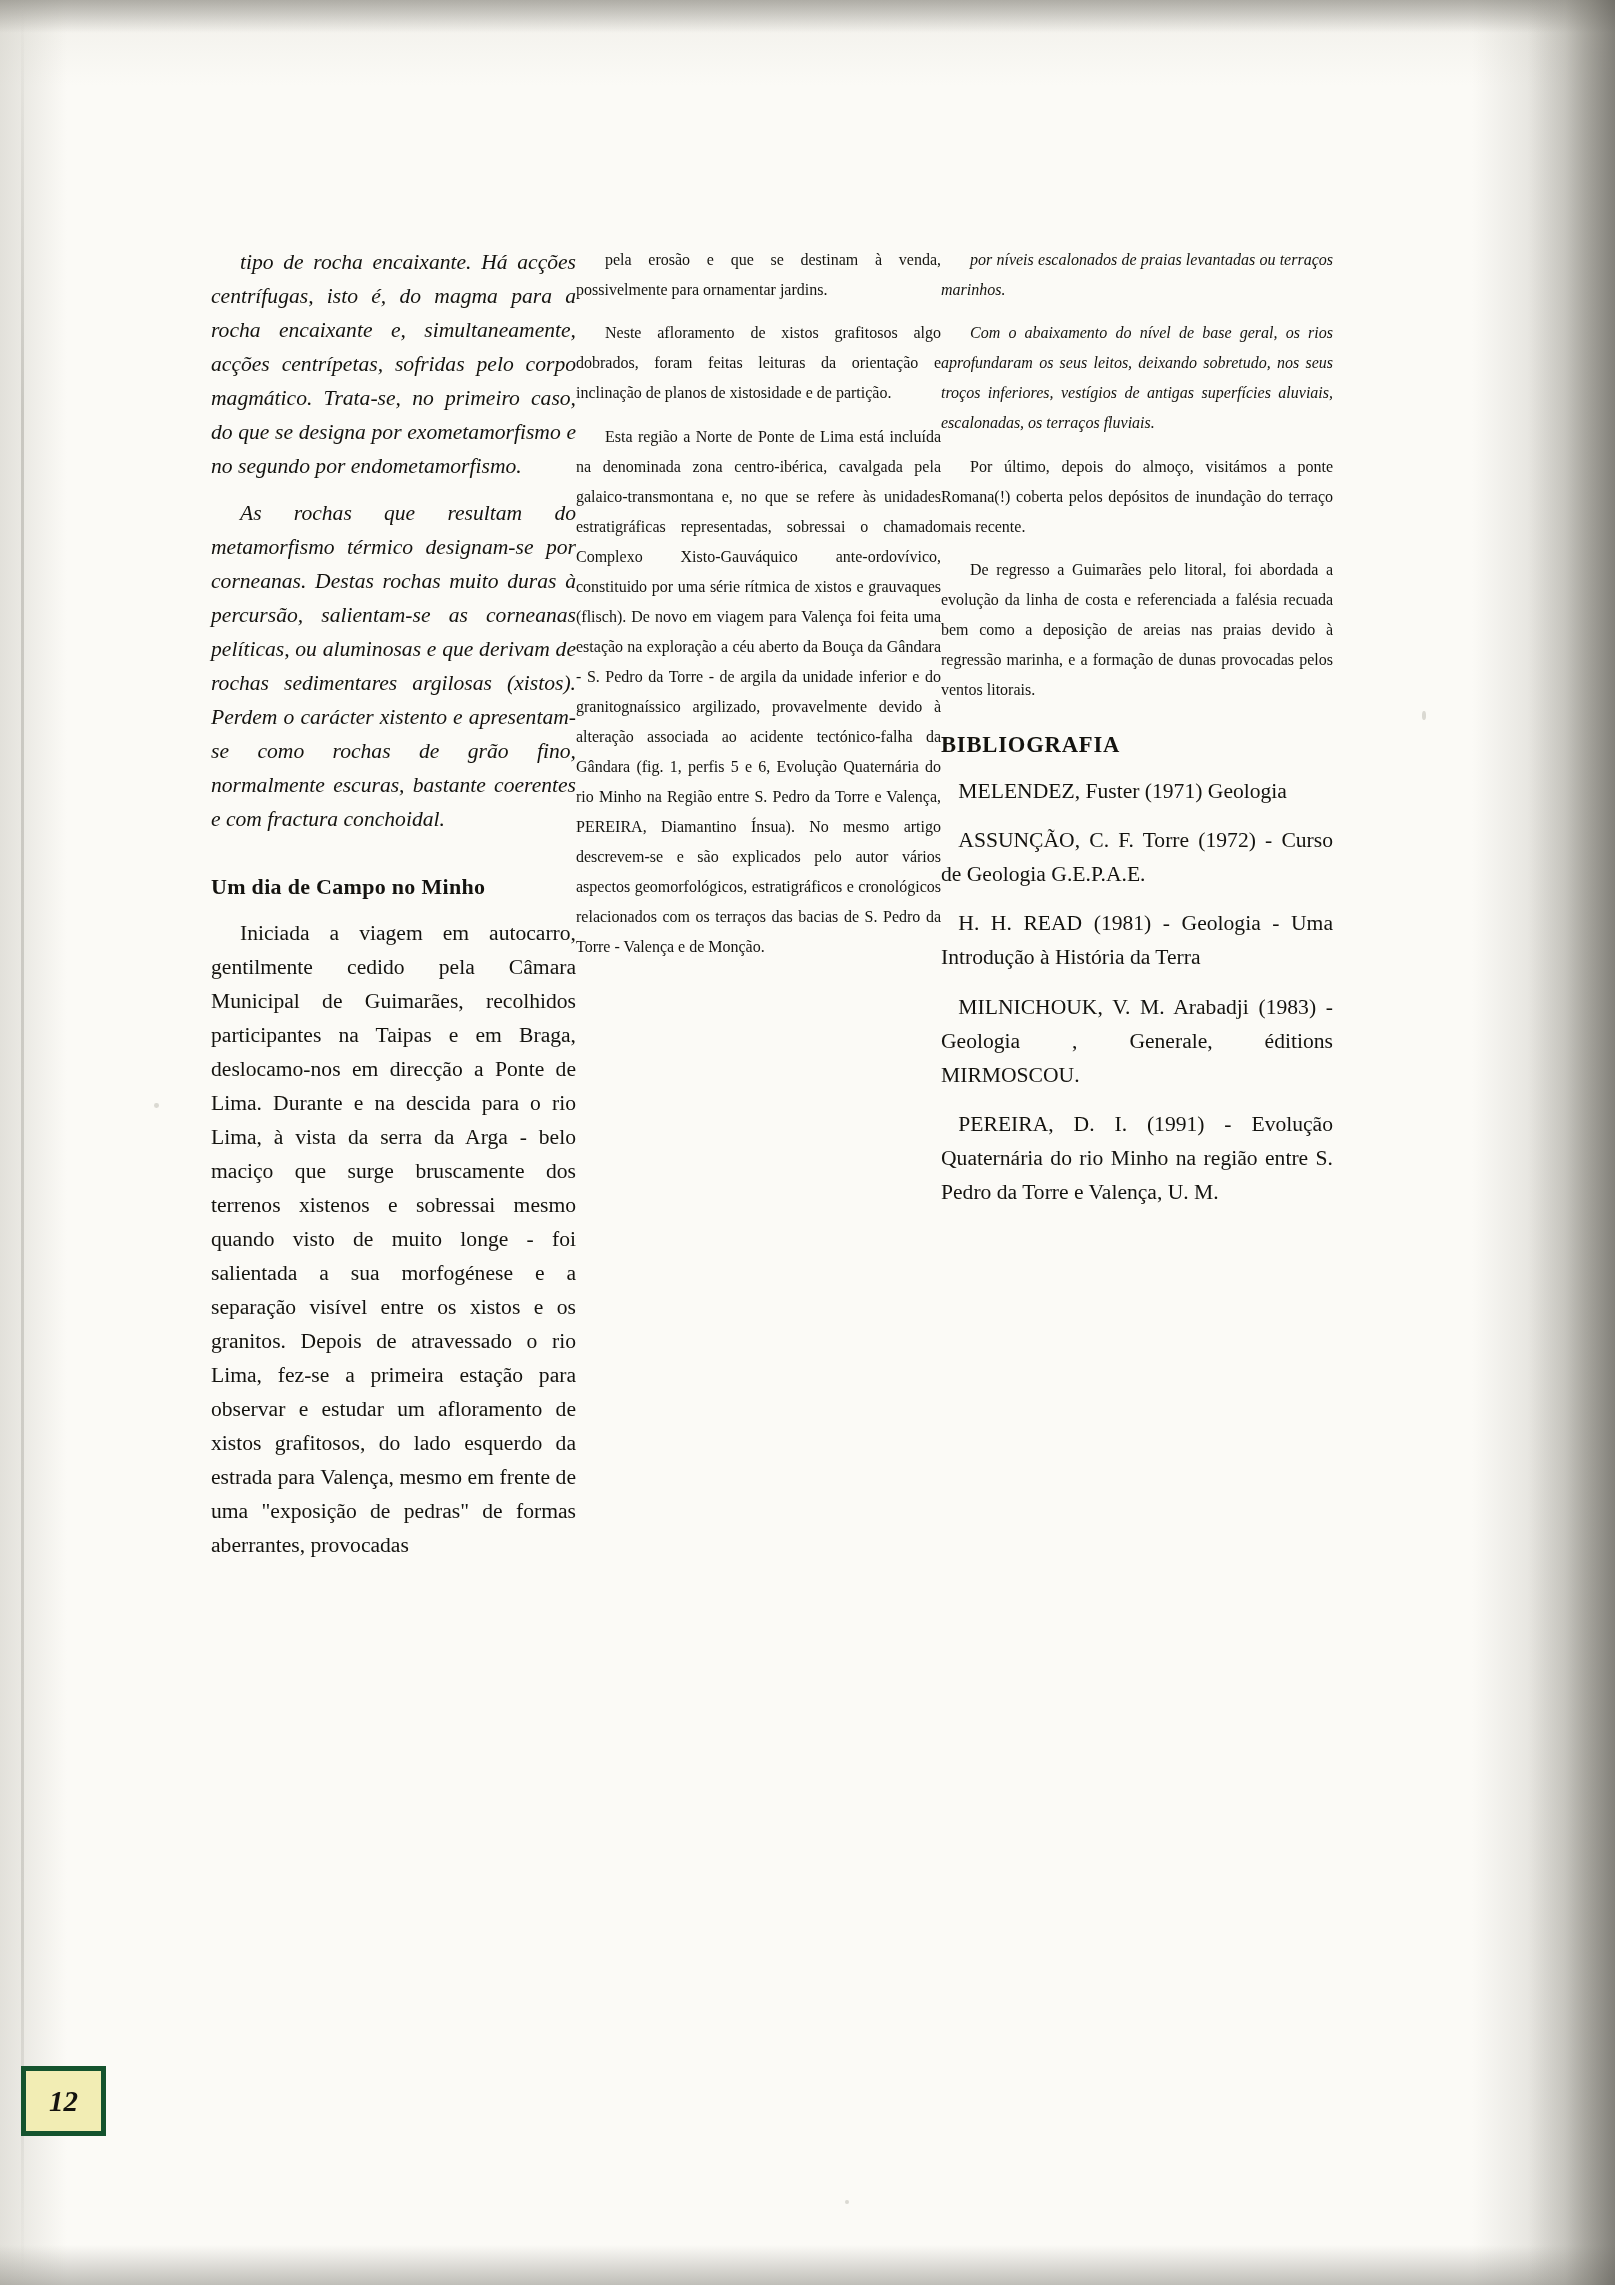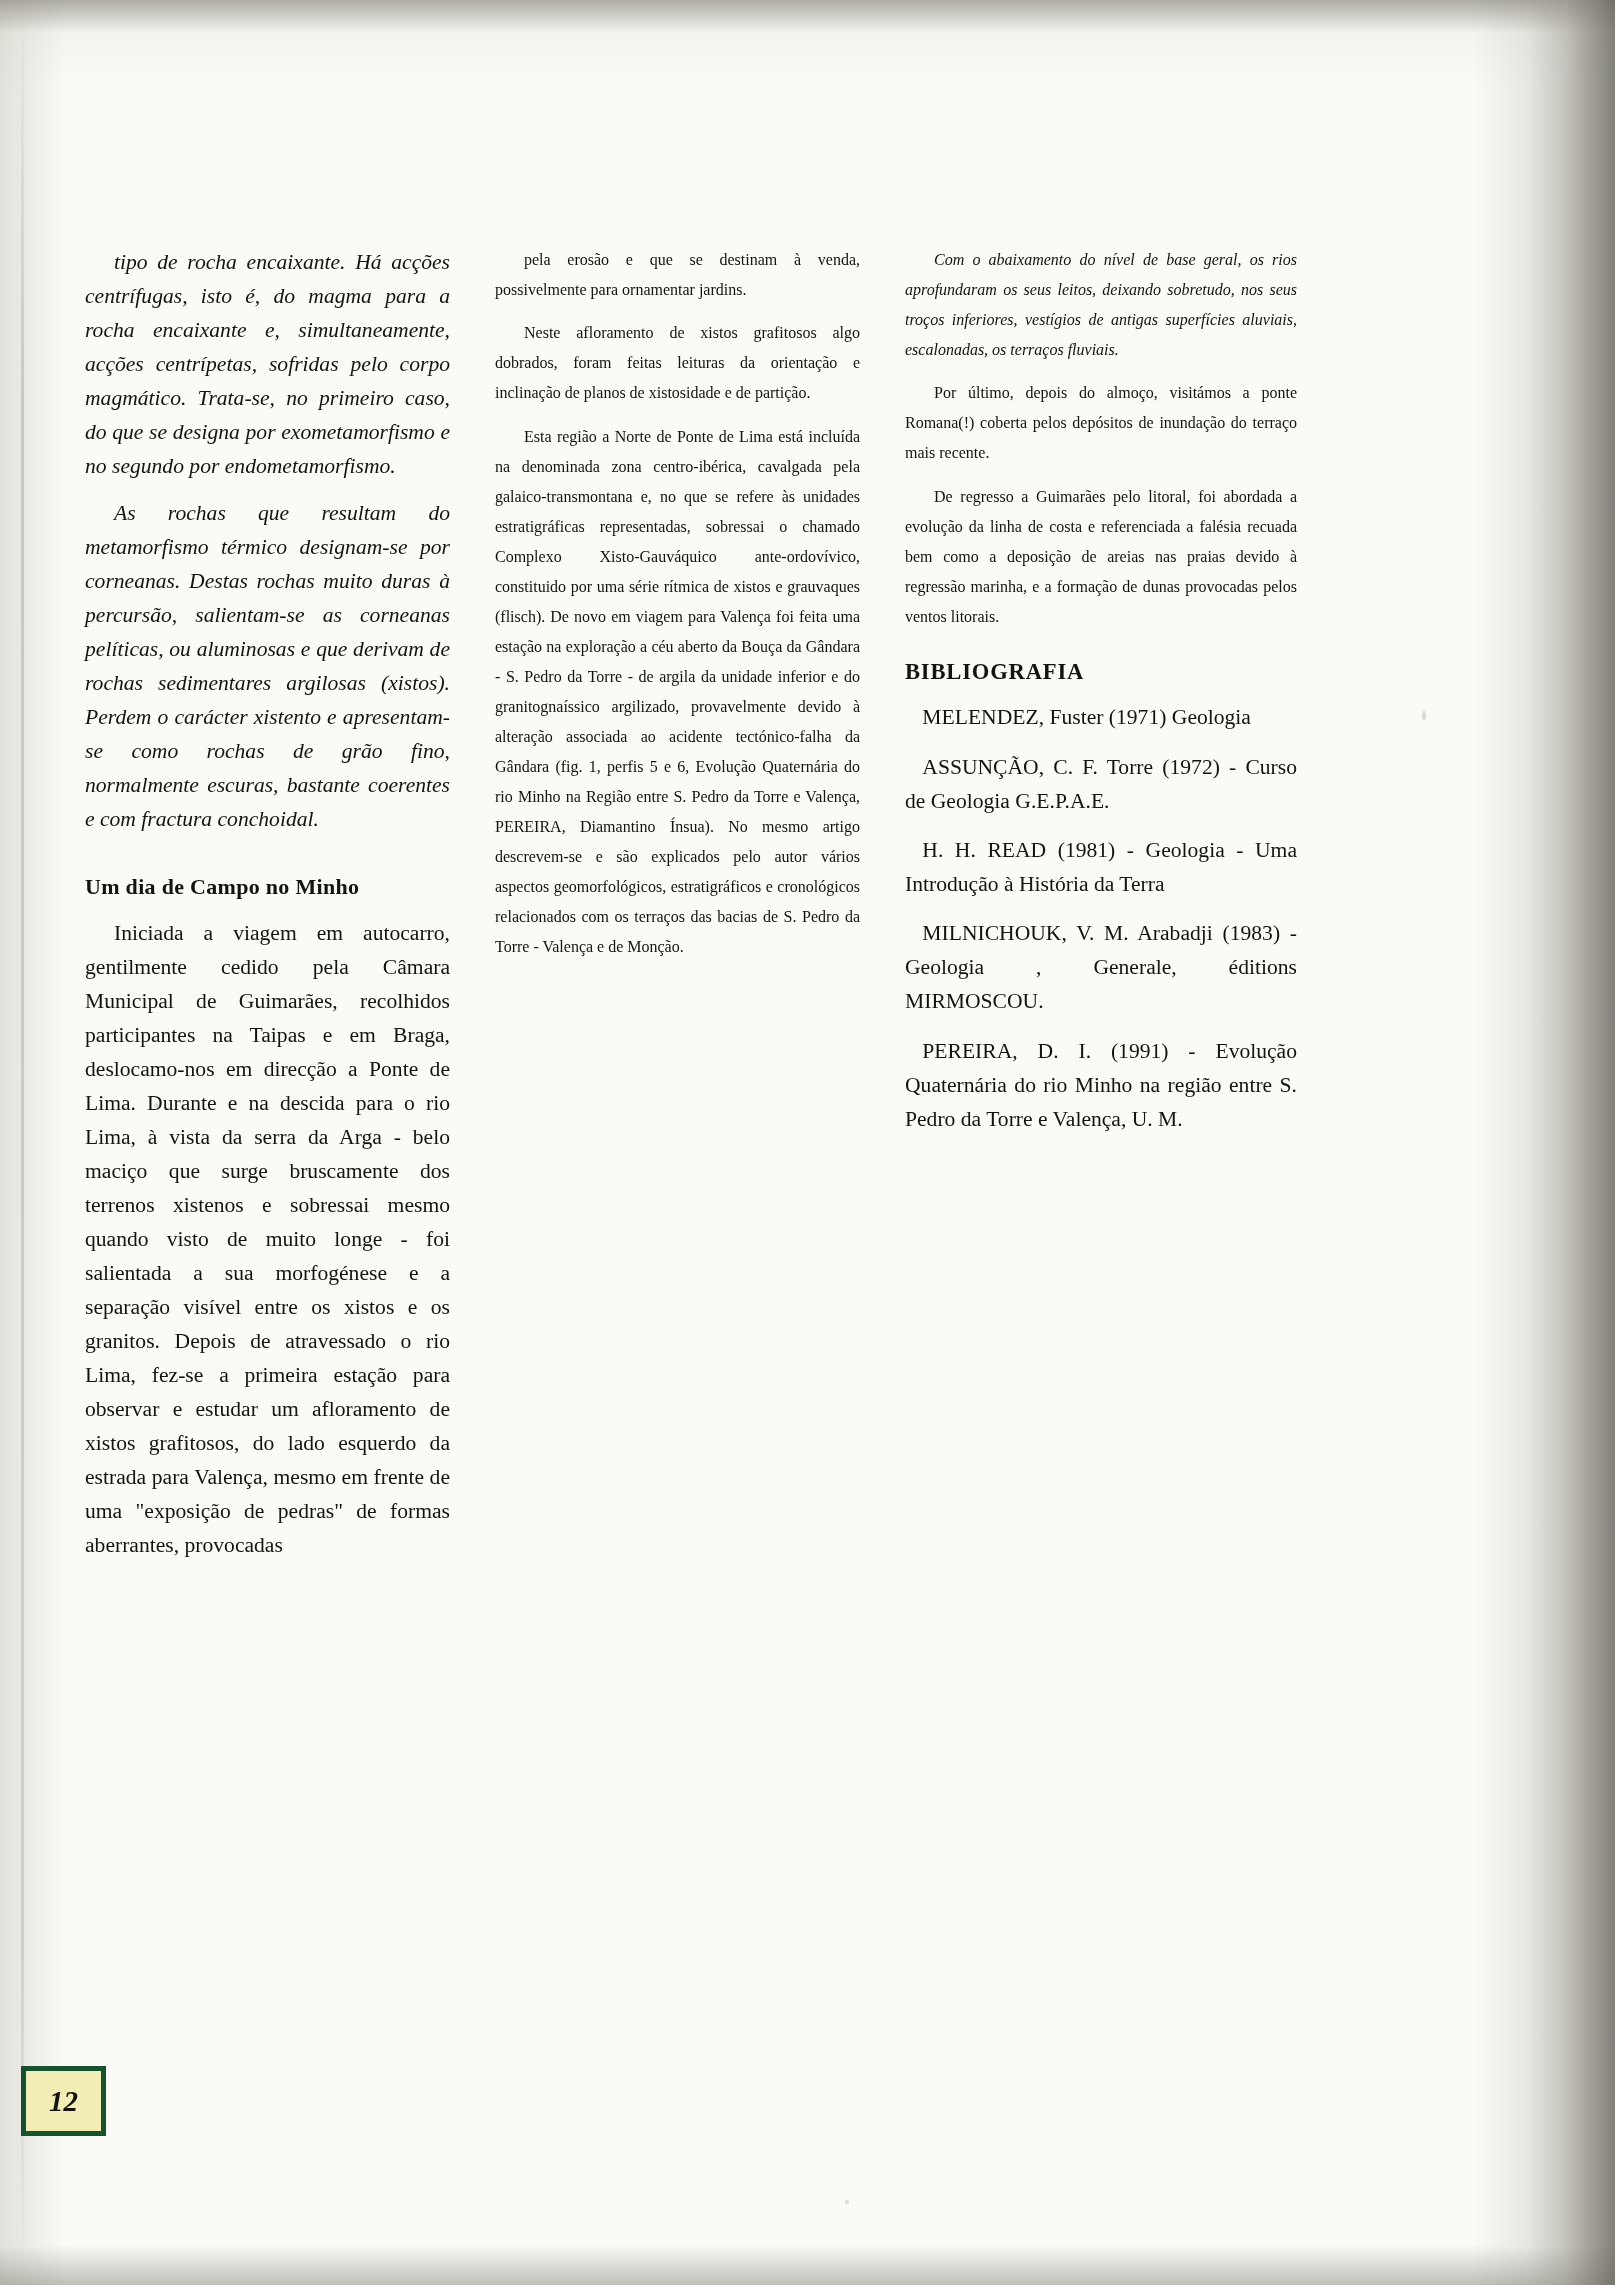--- a/index.html
+++ b/index.html
@@ -51,21 +51,21 @@
     background: linear-gradient(180deg, rgba(160,158,150,.0), rgba(160,158,150,.45) 18%, rgba(160,158,150,.35) 85%, rgba(160,158,150,0));
     pointer-events: none;
   }
 
   .columns {
     position: absolute;
     top: 245px;
     left: 85px;
     width: 1374px;
     display: flex;
-    gap: 45px;
+    justify-content: center;
   }
   .col { width: 365px; }
   .col-2 { width: 365px; }
   .col-3 { width: 392px; }
 
   p {
     margin: 0 0 13.4px 0;
     text-indent: 29px;
     font-size: 16px;
     line-height: 30px;
@@ -156,20 +156,21 @@
       <p style="font-style:normal;">Iniciada a viagem em autocarro, gentilmente cedido pela Câmara Municipal de Guimarães, recolhidos participantes na Taipas e em Braga, deslocamo-nos em direcção a Ponte de Lima. Durante e na descida para o rio Lima, à vista da serra da Arga - belo maciço que surge bruscamente dos terrenos xistenos e sobressai mesmo quando visto de muito longe - foi salientada a sua morfogénese e a separação visível entre os xistos e os granitos. Depois de atravessado o rio Lima, fez-se a primeira estação para observar e estudar um afloramento de xistos grafitosos, do lado esquerdo da estrada para Valença, mesmo em frente de uma "exposição de pedras" de formas aberrantes, provocadas</p>
     </div>
 
     <div class="col col-2">
       <p>pela erosão e que se destinam à venda, possivelmente para ornamentar jardins.</p>
       <p>Neste afloramento de xistos grafitosos algo dobrados, foram feitas leituras da orientação e inclinação de planos de xistosidade e de partição.</p>
       <p>Esta região a Norte de Ponte de Lima está incluída na denominada zona centro-ibérica, cavalgada pela galaico-transmontana e, no que se refere às unidades estratigráficas representadas, sobressai o chamado Complexo Xisto-Gauváquico ante-ordovívico, constituido por uma série rítmica de xistos e grauvaques (flisch). De novo em viagem para Valença foi feita uma estação na exploração a céu aberto da Bouça da Gândara - S. Pedro da Torre - de argila da unidade inferior e do granitognaíssico argilizado, provavelmente devido à alteração associada ao acidente tectónico-falha da Gândara (fig. 1, perfis 5 e 6, Evolução Quaternária do rio Minho na Região entre S. Pedro da Torre e Valença, PEREIRA, Diamantino Ínsua). No mesmo artigo descrevem-se e são explicados pelo autor vários aspectos geomorfológicos, estratigráficos e cronológicos relacionados com os terraços das bacias de S. Pedro da Torre - Valença e de Monção.</p>
     </div>
 
     <div class="col col-3">
+      <p class="ital">por níveis escalonados de praias levantadas ou terraços marinhos.</p>
       <p class="ital">Com o abaixamento do nível de base geral, os rios aprofundaram os seus leitos, deixando sobretudo, nos seus troços inferiores, vestígios de antigas superfícies aluviais, escalonadas, os terraços fluviais.</p>
       <p>Por último, depois do almoço, visitámos a ponte Romana(!) coberta pelos depósitos de inundação do terraço mais recente.</p>
       <p>De regresso a Guimarães pelo litoral, foi abordada a evolução da linha de costa e referenciada a falésia recuada bem como a deposição de areias nas praias devido à regressão marinha, e a formação de dunas provocadas pelos ventos litorais.</p>
 
       <h2 class="biblio">BIBLIOGRAFIA</h2>
       <p class="ref">MELENDEZ, Fuster (1971) Geologia</p>
       <p class="ref">ASSUNÇÃO, C. F. Torre (1972) - Curso de Geologia G.E.P.A.E.</p>
       <p class="ref">H. H. READ (1981) - Geologia - Uma Introdução à História da Terra</p>
       <p class="ref">MILNICHOUK, V. M. Arabadji (1983) - Geologia , Generale, éditions MIRMOSCOU.</p>
       <p class="ref">PEREIRA, D. I. (1991) - Evolução Quaternária do rio Minho na região entre S. Pedro da Torre e Valença, U. M.</p>

